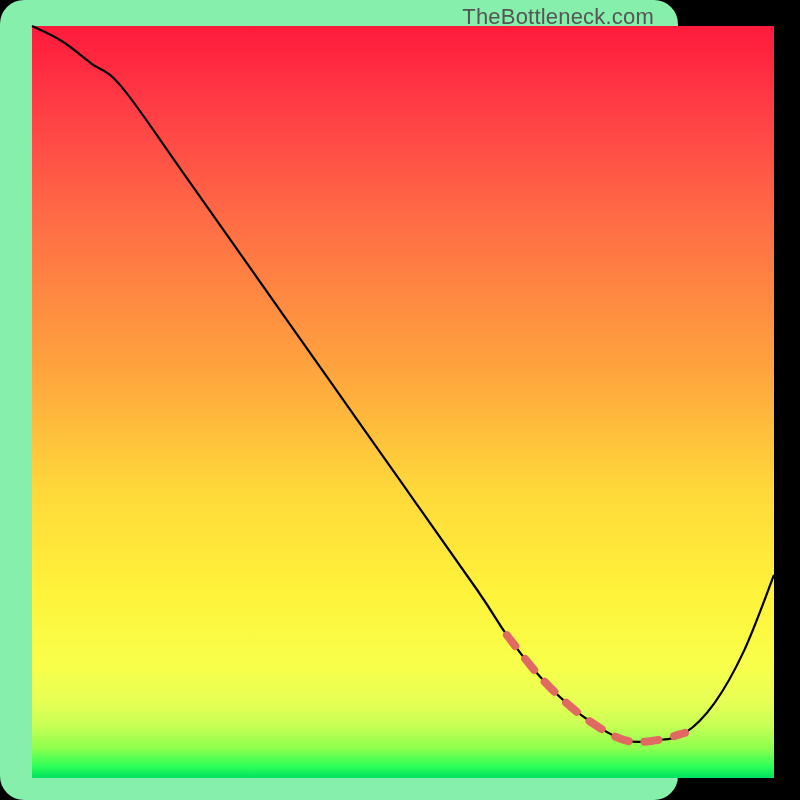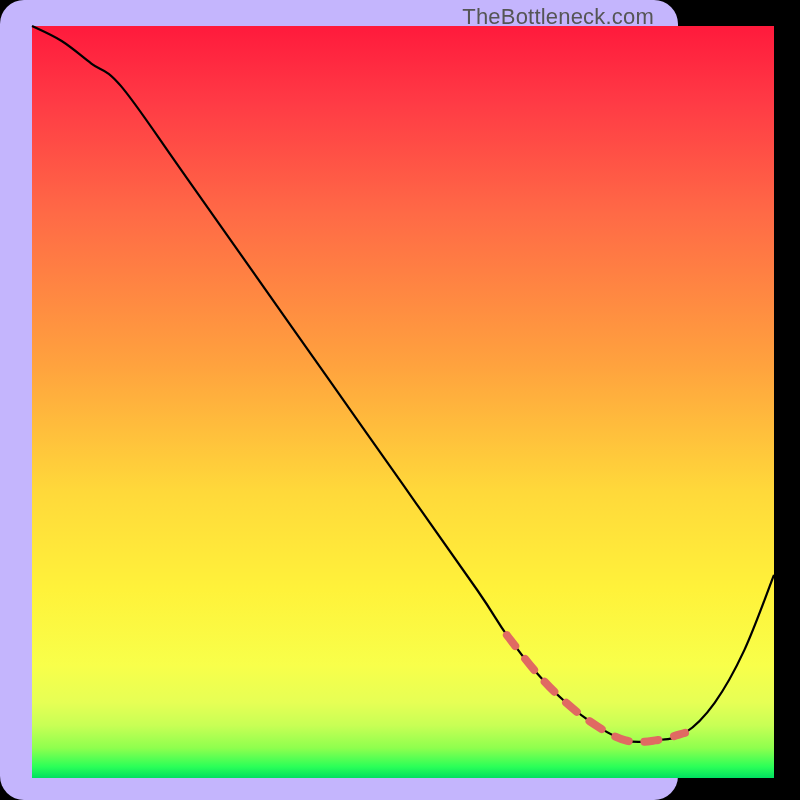--- a/index.html
+++ b/index.html
@@ -10,21 +10,21 @@
     background: #000;
     overflow: hidden;
     font-family: Arial, Helvetica, sans-serif;
   }
   .frame {
     position: absolute;
     left: 0;
     top: 0;
     width: 678px;
     height: 800px;
-    background: #c4b5fd;
+    background: #86efac;
     border-radius: 24px;
   }
   .plot-area {
     position: absolute;
     left: 32px;
     top: 26px;
     width: 742px;
     height: 752px;
     
     background: linear-gradient(

